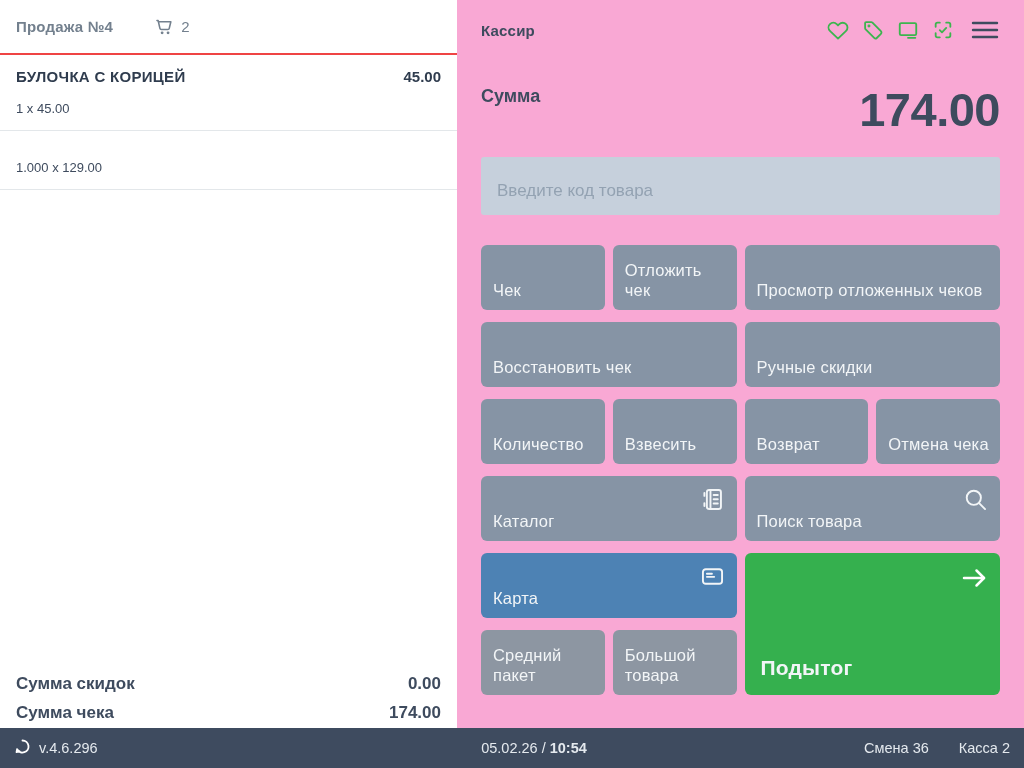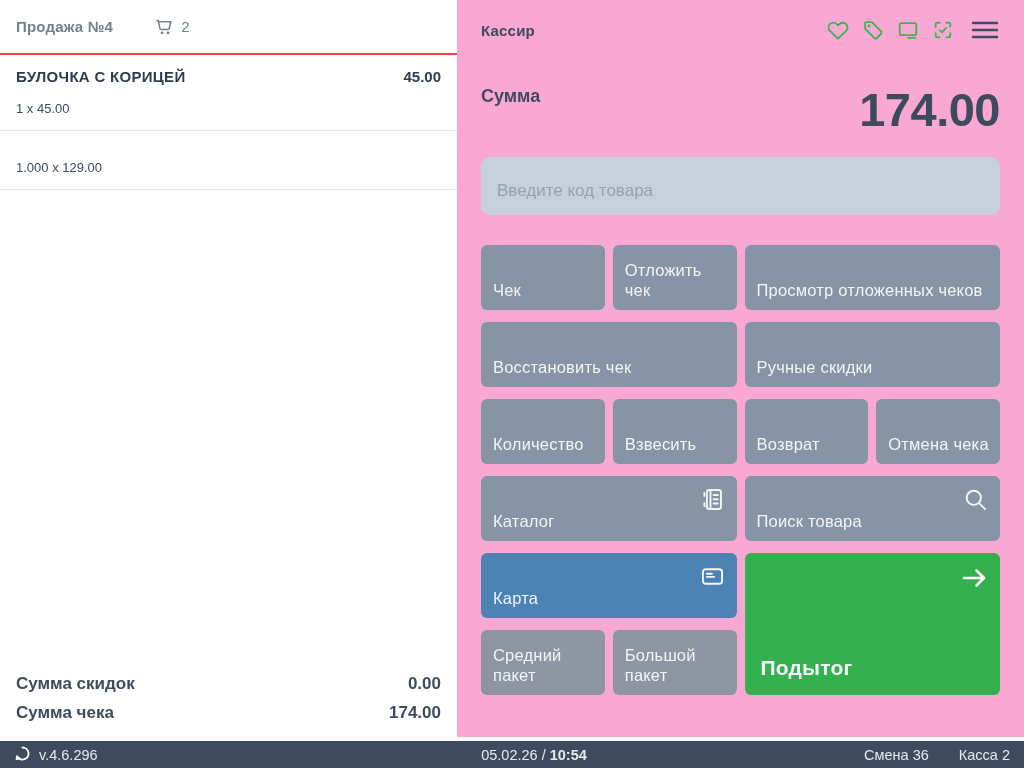--- a/index.html
+++ b/index.html
@@ -29,39 +29,39 @@
   .right-panel { position:absolute; left:457px; top:0; width:567px; height:737px; background:#f9a8d4; }
   .rp-header { display:flex; align-items:center; margin:16px 24px 0; height:28px; }
   .cashier { font-size:15px; color:#3e4b5e; font-weight:bold; letter-spacing:.2px; }
   .rp-icons { margin-left:auto; display:flex; align-items:center; gap:13px; }
   .rp-icons .hicon { display:flex; align-items:center; }
   .menu-btn { margin-left:16px; display:flex; align-items:center; }
   .sum-row { display:flex; justify-content:space-between; align-items:flex-start; margin:42px 24px 0; }
   .sum-label { font-size:18px; font-weight:bold; color:#3e4b5e; }
   .sum-value { font-size:47px; font-weight:bold; color:#3e4b5e; line-height:1; letter-spacing:-.5px; }
   .code-input { display:block; margin:24px 24px 0; width:519px; height:58px; border:none; outline:none;
-                background:#c6d0dc; border-radius:9px; padding:10px 16px 0; font-size:17px;
+                background:#c6d0dc; border-radius:3px; padding:10px 16px 0; font-size:17px;
                 color:#3e4b5e; font-family:inherit; }
   .code-input::placeholder { color:#93a2b2; }
 
   .btn-grid { display:grid; margin:30px 24px 0; width:519px;
               grid-template-columns:repeat(4,1fr); grid-auto-rows:65px; gap:12px 8px; }
   .pbtn { position:relative; border:none; border-radius:6px; background:#8694a5; cursor:pointer;
           text-align:left; font-family:inherit; }
   .pbtn .lbl { position:absolute; left:12px; right:10px; bottom:9px; color:#f2f5f7;
                font-size:16.5px; line-height:1.25; letter-spacing:.2px; }
   .pbtn .cicon { position:absolute; top:10px; right:11px; }
   .span2 { grid-column:span 2; }
   .btn-card { background:#4d82b4; }
   .btn-subtotal { background:#35b04e; grid-column:3/span 2; grid-row:span 2; }
   .btn-subtotal .lbl { font-size:21px; font-weight:bold; bottom:14px; left:16px; }
   .btn-bag { background:#8d96a2; }
 
   
-  .status-bar { position:absolute; left:0; bottom:0; width:1024px; height:27px; background:#3e4b5f;
+  .status-bar { position:absolute; left:0; bottom:0; width:1024px; height:40px; background:#3e4b5f;
                 display:flex; align-items:center; color:#e4e9ee; font-size:14.5px; padding:0 14px; }
   .sb-left { display:flex; align-items:center; gap:8px; }
   .sb-center { position:absolute; left:0; right:0; text-align:center; pointer-events:none;margin-left:44px; }
   .sb-center b { font-weight:bold; }
   .sb-right { margin-left:auto; display:flex; gap:30px; }
 </style>
 </head>
 <body>
 
 <div class="left-panel">
@@ -221,21 +221,21 @@
           <path d="M4 12h16"></path>
             <path d="M14 6l6 6-6 6"></path>
         </svg>
       </span>
       <span class="lbl">Подытог</span>
     </button>
     <button class="pbtn btn-bag">
       <span class="lbl">Средний пакет</span>
     </button>
     <button class="pbtn btn-bag">
-      <span class="lbl">Большой пакет</span>
+      <span class="lbl">Большой товара</span>
     </button>
   </div>
 </div>
 
 <div class="status-bar">
   <span class="sb-left">
     <span>
       <svg width="17" height="17" viewBox="0 0 24 24" fill="none" stroke="#ffffff" stroke-width="2.6" stroke-linecap="round" stroke-linejoin="round">
         <path d="M12 3.5a8.5 8.5 0 1 1-7.6 12.3L3.6 20l4.2-1.4"></path>
       </svg>

